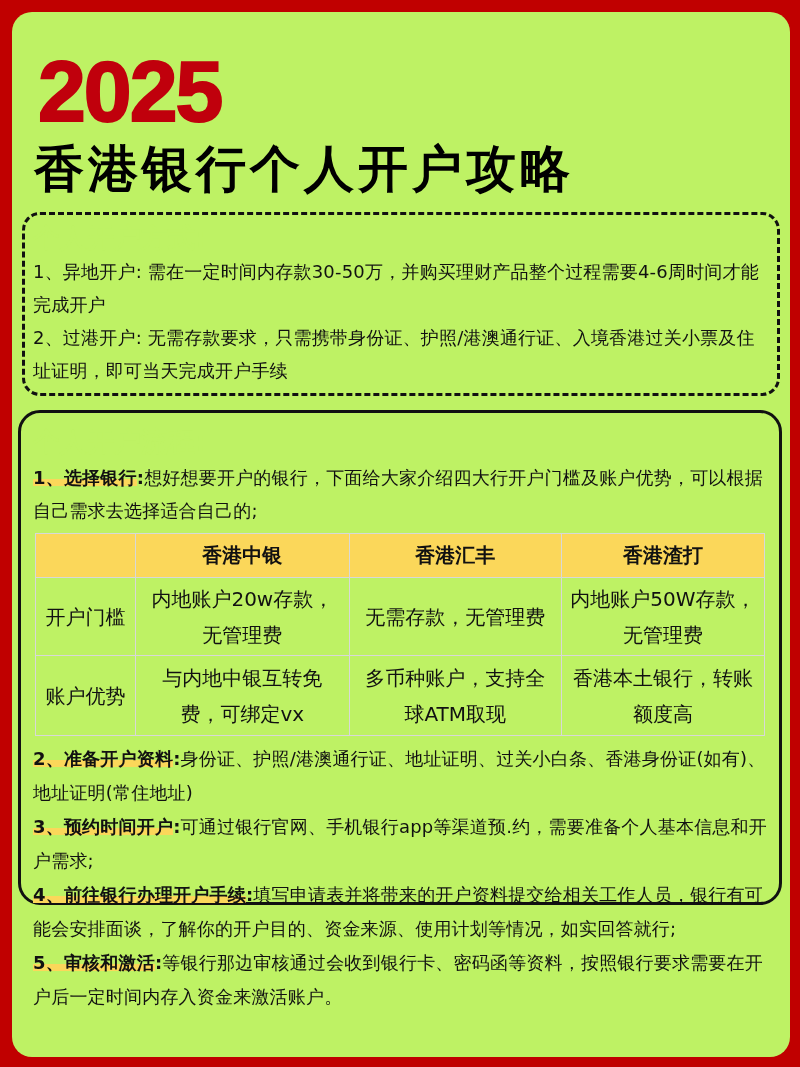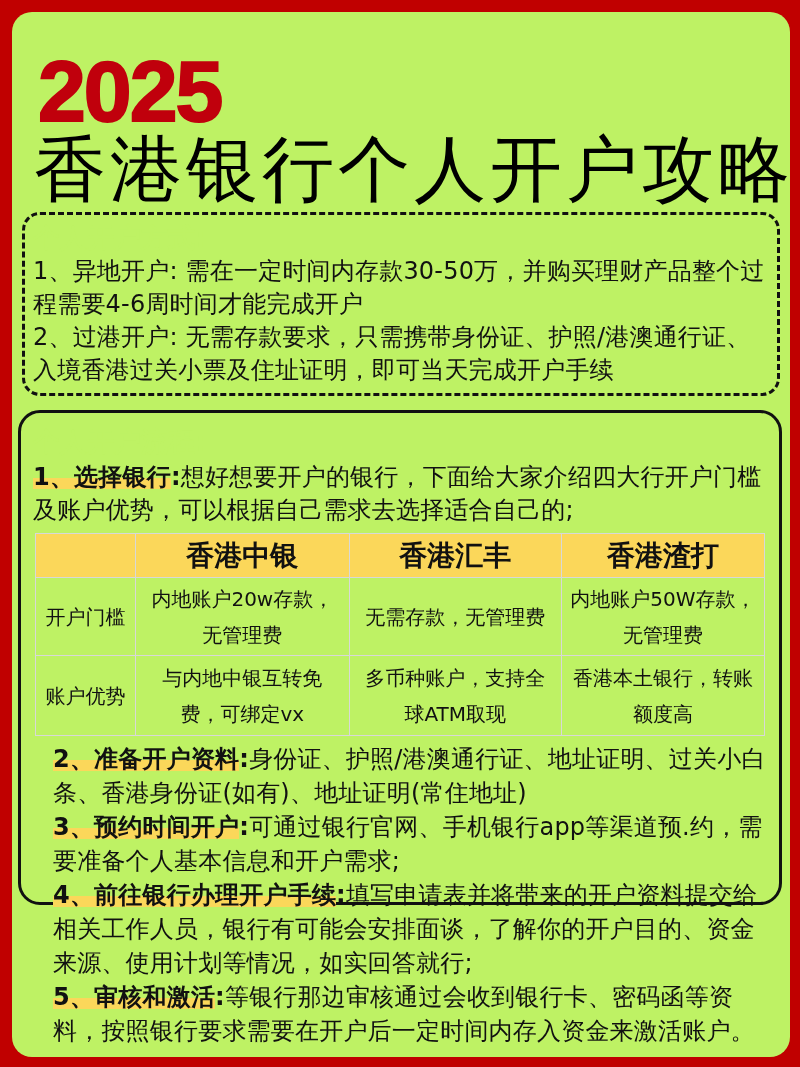--- a/index.html
+++ b/index.html
@@ -17,36 +17,36 @@
     }
     .year {
       position: absolute; left: 26px; top: 36px;
       font-family: "Liberation Sans", "DejaVu Sans", sans-serif;
       font-weight: 900; font-size: 86px; line-height: 86px;
       color: #c0000c; letter-spacing: -2px;
       -webkit-text-stroke: 2px #c0000c;
     }
     .title {
       position: absolute; left: 22px; top: 112px;
-      font-weight: normal; font-size: 72px; line-height: 90px;
+      font-weight: bold; font-size: 50px; line-height: 90px;
       color: #000; letter-spacing: 4px;
       white-space: nowrap;
     }
     .box1 {
       position: absolute; left: 22px; top: 212px;
       width: 758px; height: 184px;
       border: 3px dashed #111;
       border-radius: 18px;
       padding: 6px 10px 0 8px;
     }
     .sec-head {
       font-weight: bold; font-size: 27px; line-height: 34px; color: #bef264;
     }
     .p {
-      font-size: 24px; line-height: 33px; color: #111;
+      font-size: 18px; line-height: 33px; color: #111;
       font-weight: 500; letter-spacing: 0.2px;
     }
     .box2 {
       position: absolute; left: 18px; top: 410px;
       width: 764px; height: 495px;
       border: 3px solid #111;
       border-radius: 22px;
       padding: 10px 10px 0 12px;
     }
     .box2 .sec-head { margin-bottom: 0; line-height: 38px; }
@@ -56,32 +56,32 @@
     }
     .colon { font-weight: bold; }
     table.banks {
       margin: 6px 0 6px 2px;
       width: 730px;
       border-collapse: collapse;
       font-size: 20px;
     }
     table.banks th {
       background: #fbd75a;
-      font-weight: bold; font-size: 28px;
+      font-weight: bold; font-size: 20px;
       height: 44px; border: 1px solid #d8d8d8;
       text-align: center; color: #111;
     }
     table.banks td {
       border: 1px solid #d8d8d8;
       text-align: center; vertical-align: middle;
       font-size: 20px; line-height: 36px;
       padding: 2px 8px; color: #111;
     }
     table.banks td.rowhead { width: 100px; padding: 15px 2px; }
-    .steps .p { line-height: 34px; margin-left: 20px; }
+    .steps .p { line-height: 34px; }
   </style>
 </head>
 <body>
 
 <div class="card">
   <div class="year">2025</div>
   <div class="title">香港银行个人开户攻略</div>
 </div>
 
 <section class="box1">

